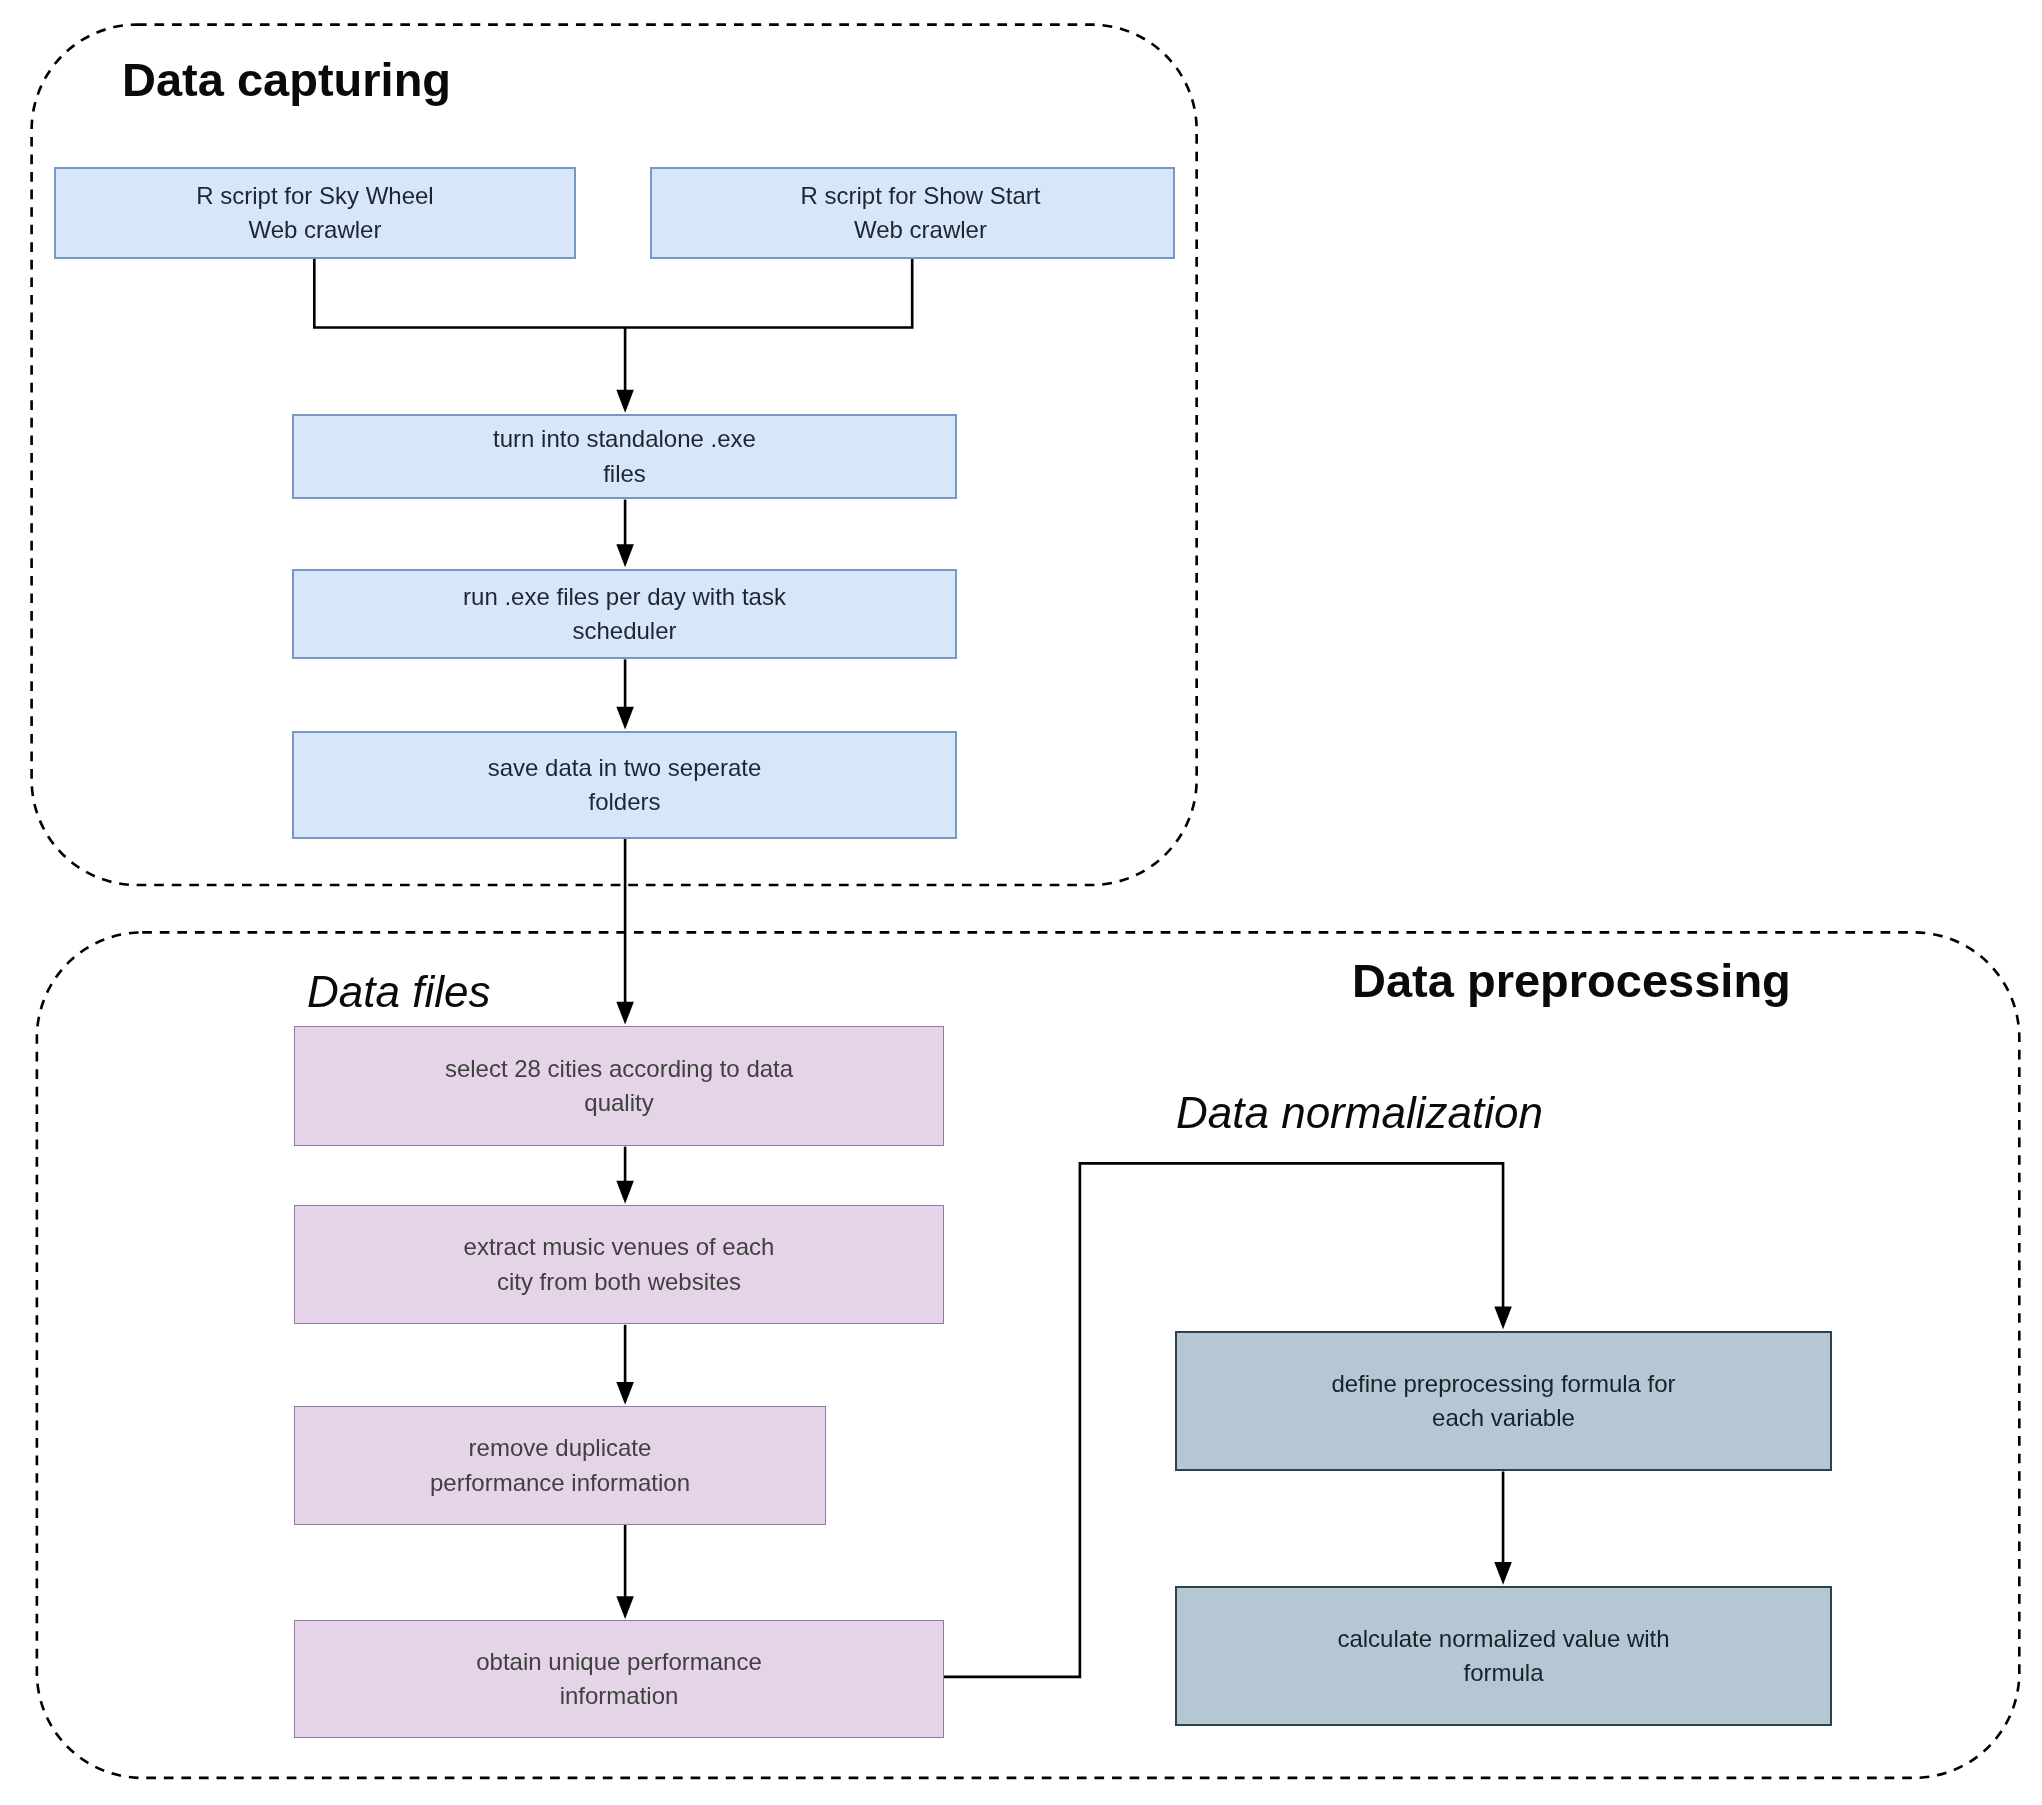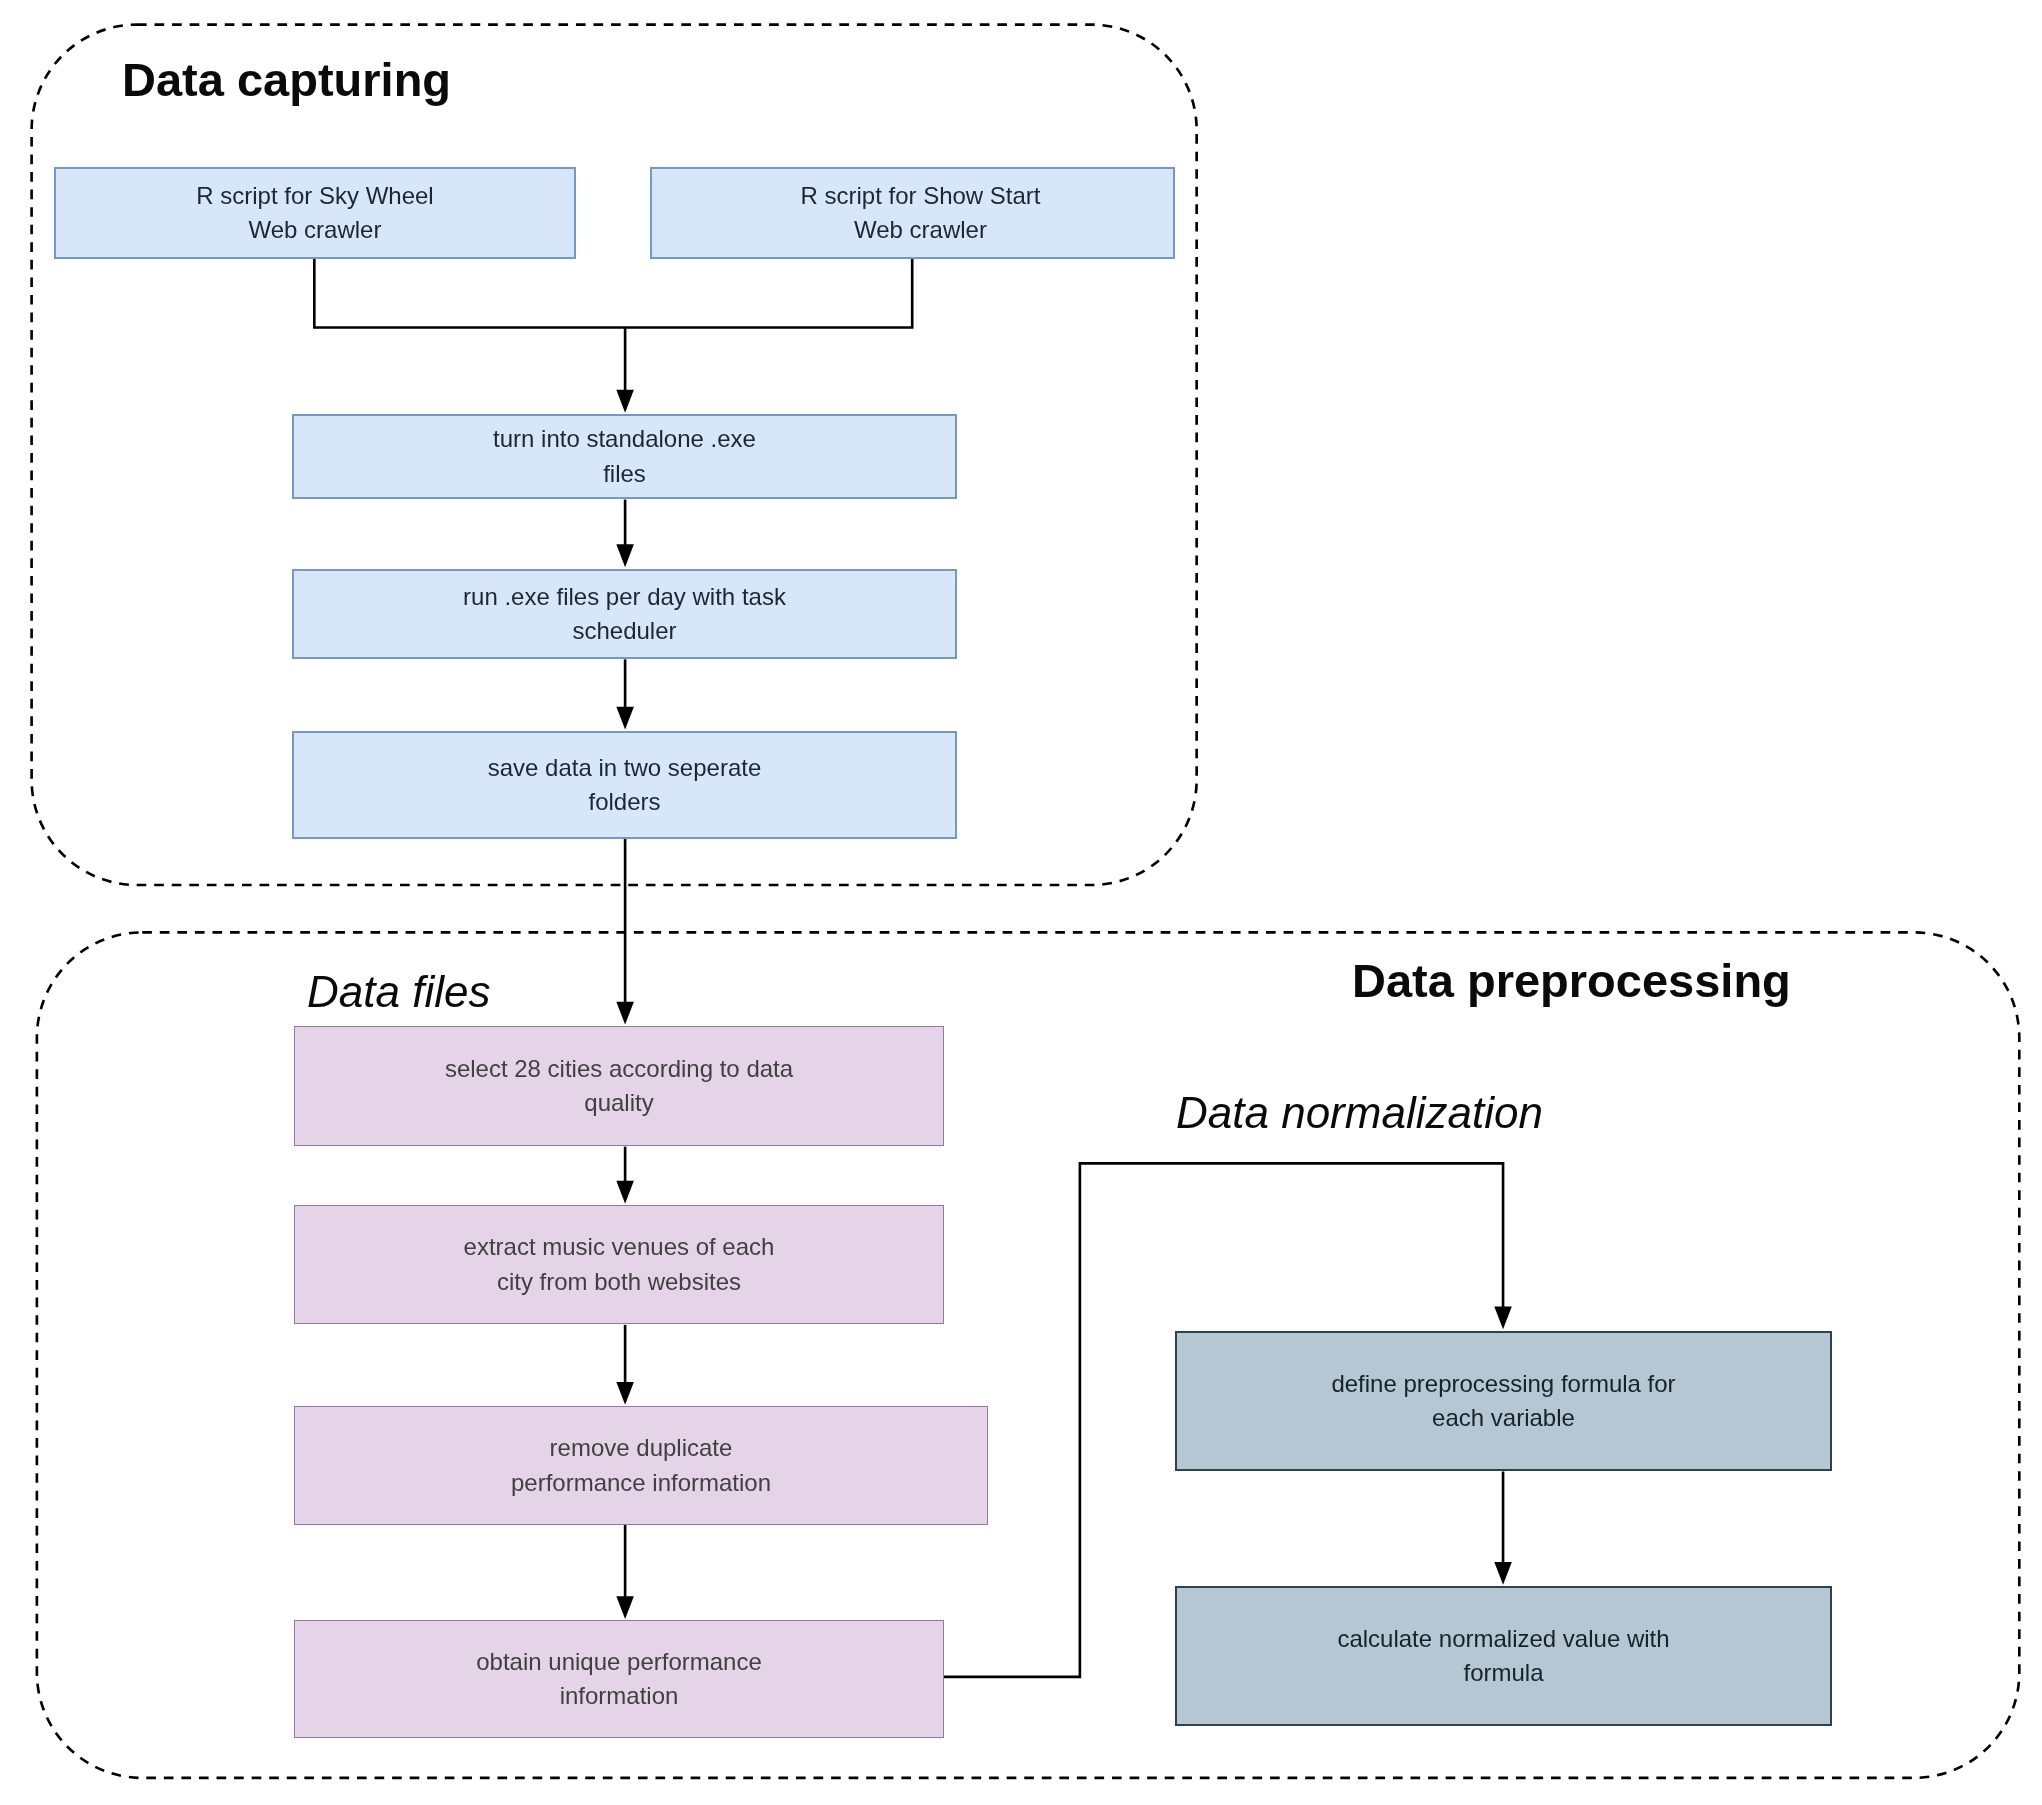--- a/index.html
+++ b/index.html
@@ -114,21 +114,21 @@
 files</div>
   <div class="node blue" style="left:292px; top:569px; width:665px; height:90px;">run .exe files per day with task
 scheduler</div>
   <div class="node blue" style="left:292px; top:731px; width:665px; height:108px;">save data in two seperate
 folders</div>
 
   <div class="node purple" style="left:294px; top:1026px; width:650px; height:120px;">select 28 cities according to data
 quality</div>
   <div class="node purple" style="left:294px; top:1205px; width:650px; height:119px;">extract music venues of each
 city from both websites</div>
-  <div class="node purple" style="left:294px; top:1406px; width:694px; height:119px;">remove duplicate
+  <div class="node purple" style="left:294px; top:1406px; width:532px; height:119px;">remove duplicate
 performance information</div>
   <div class="node purple" style="left:294px; top:1620px; width:650px; height:118px;">obtain unique performance
 information</div>
 
   <div class="node gray" style="left:1175px; top:1331px; width:657px; height:140px;">define preprocessing formula for
 each variable</div>
   <div class="node gray" style="left:1175px; top:1586px; width:657px; height:140px;">calculate normalized value with
 formula</div>
 
 </div>

